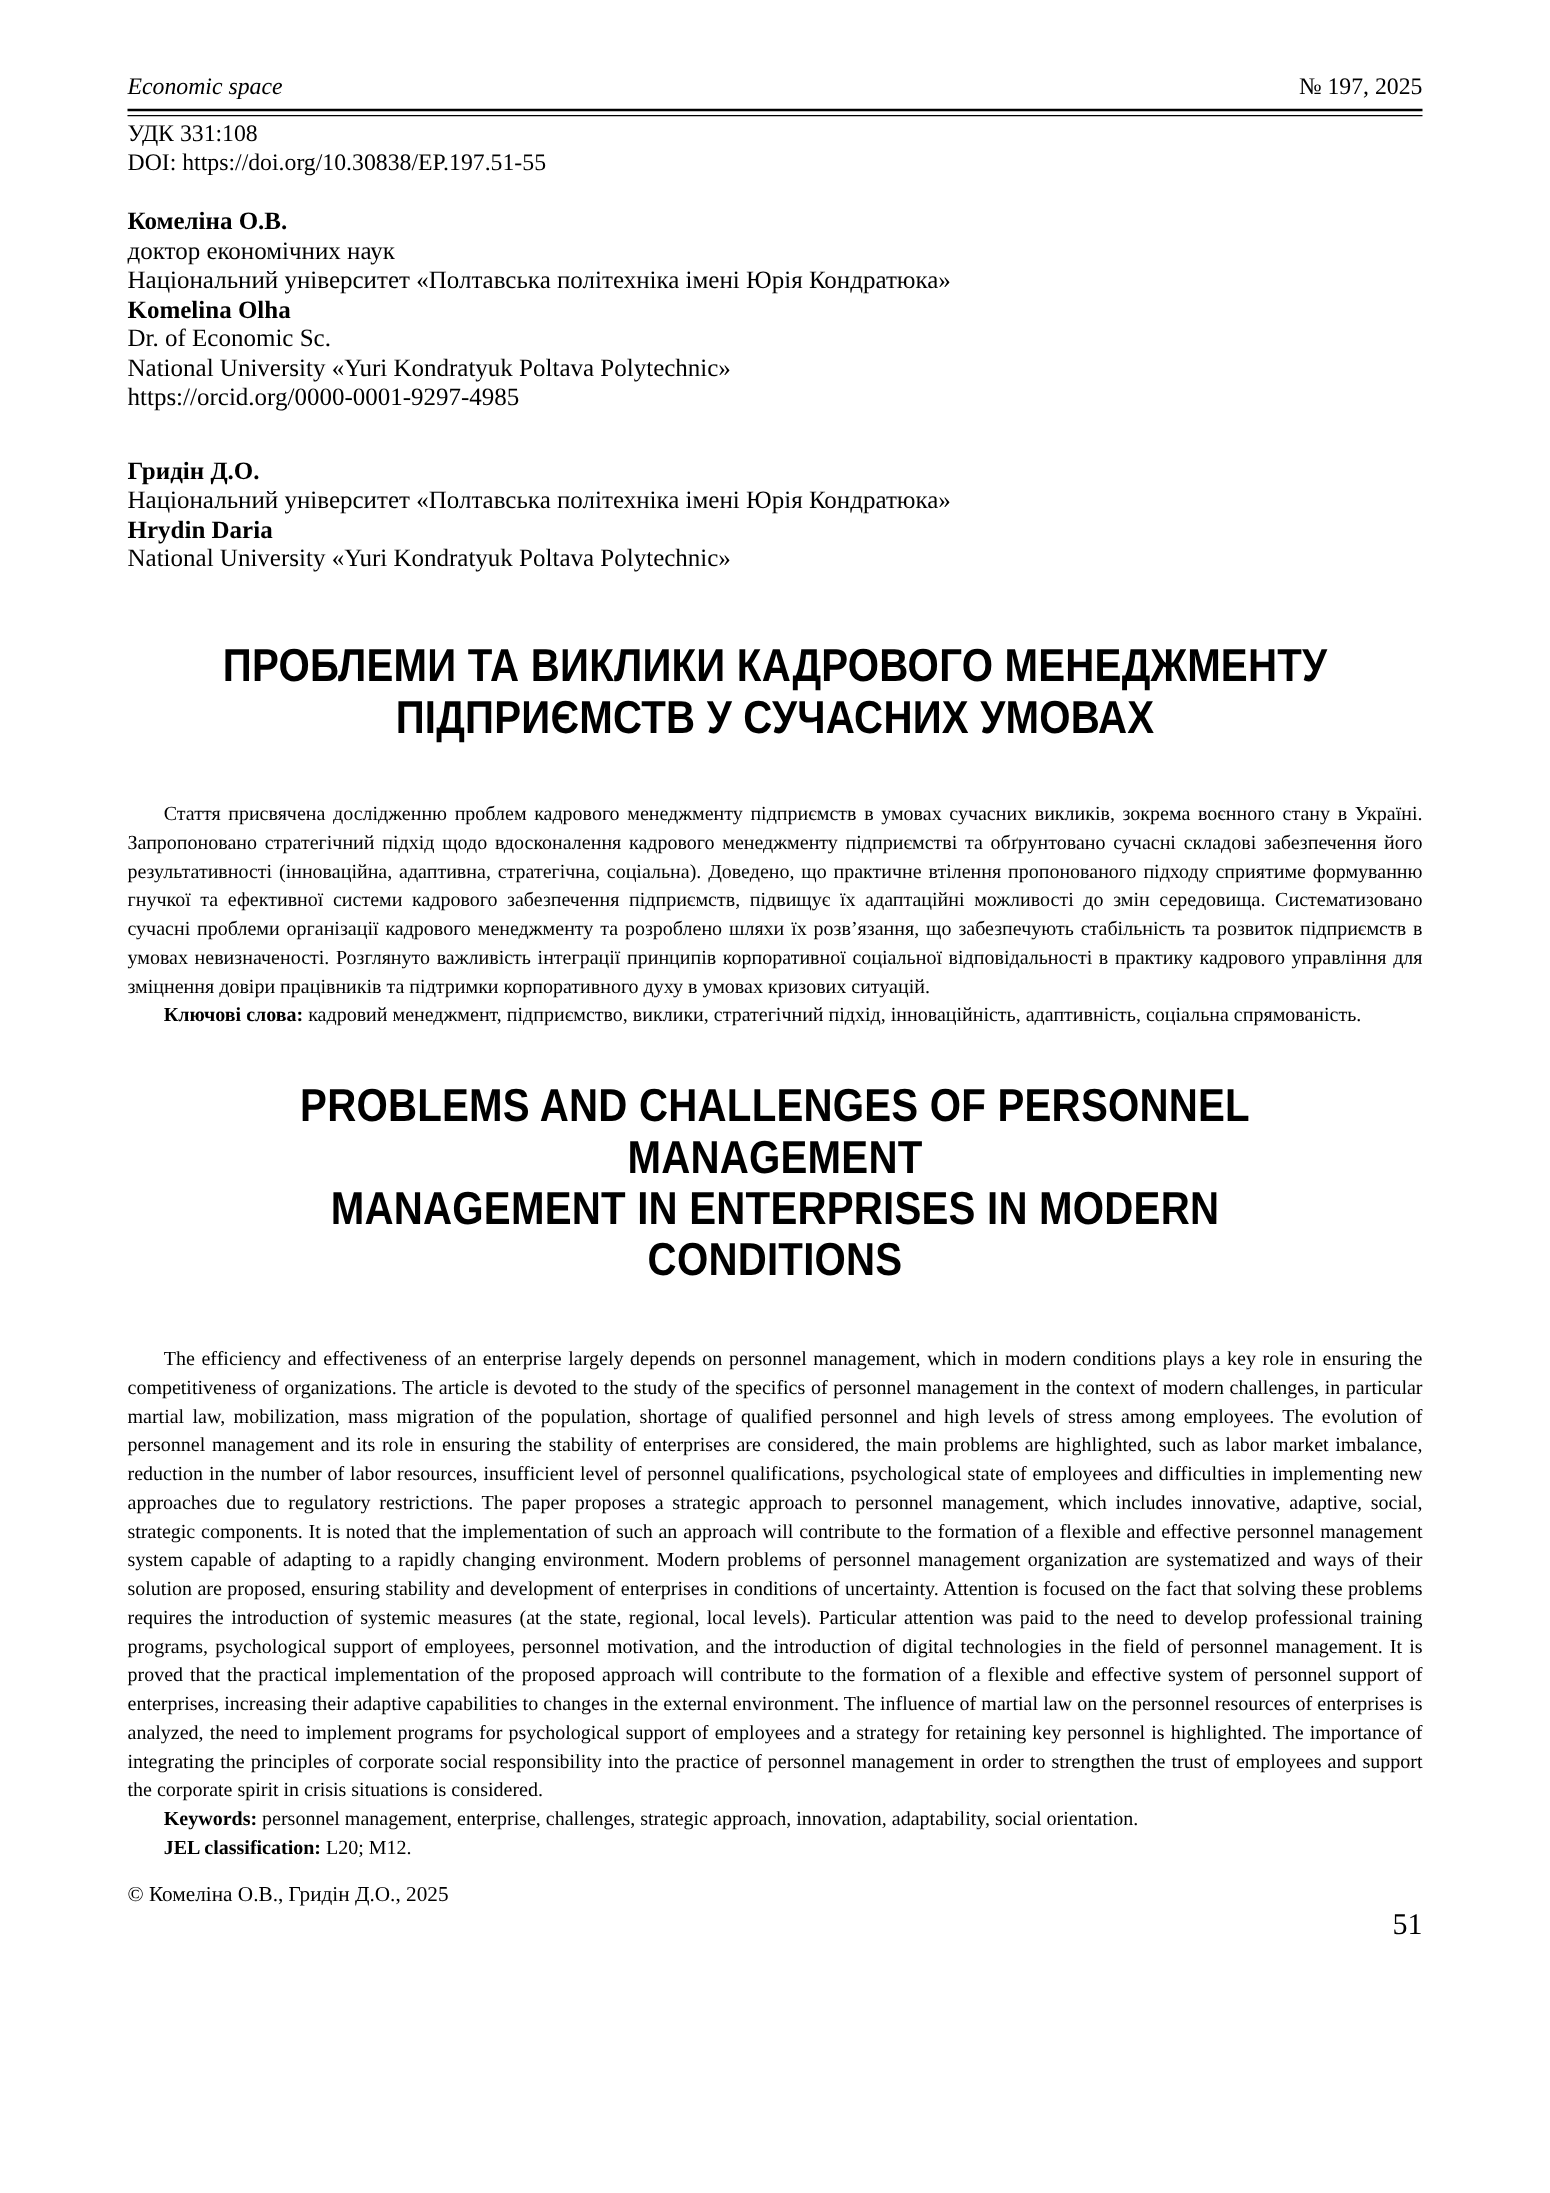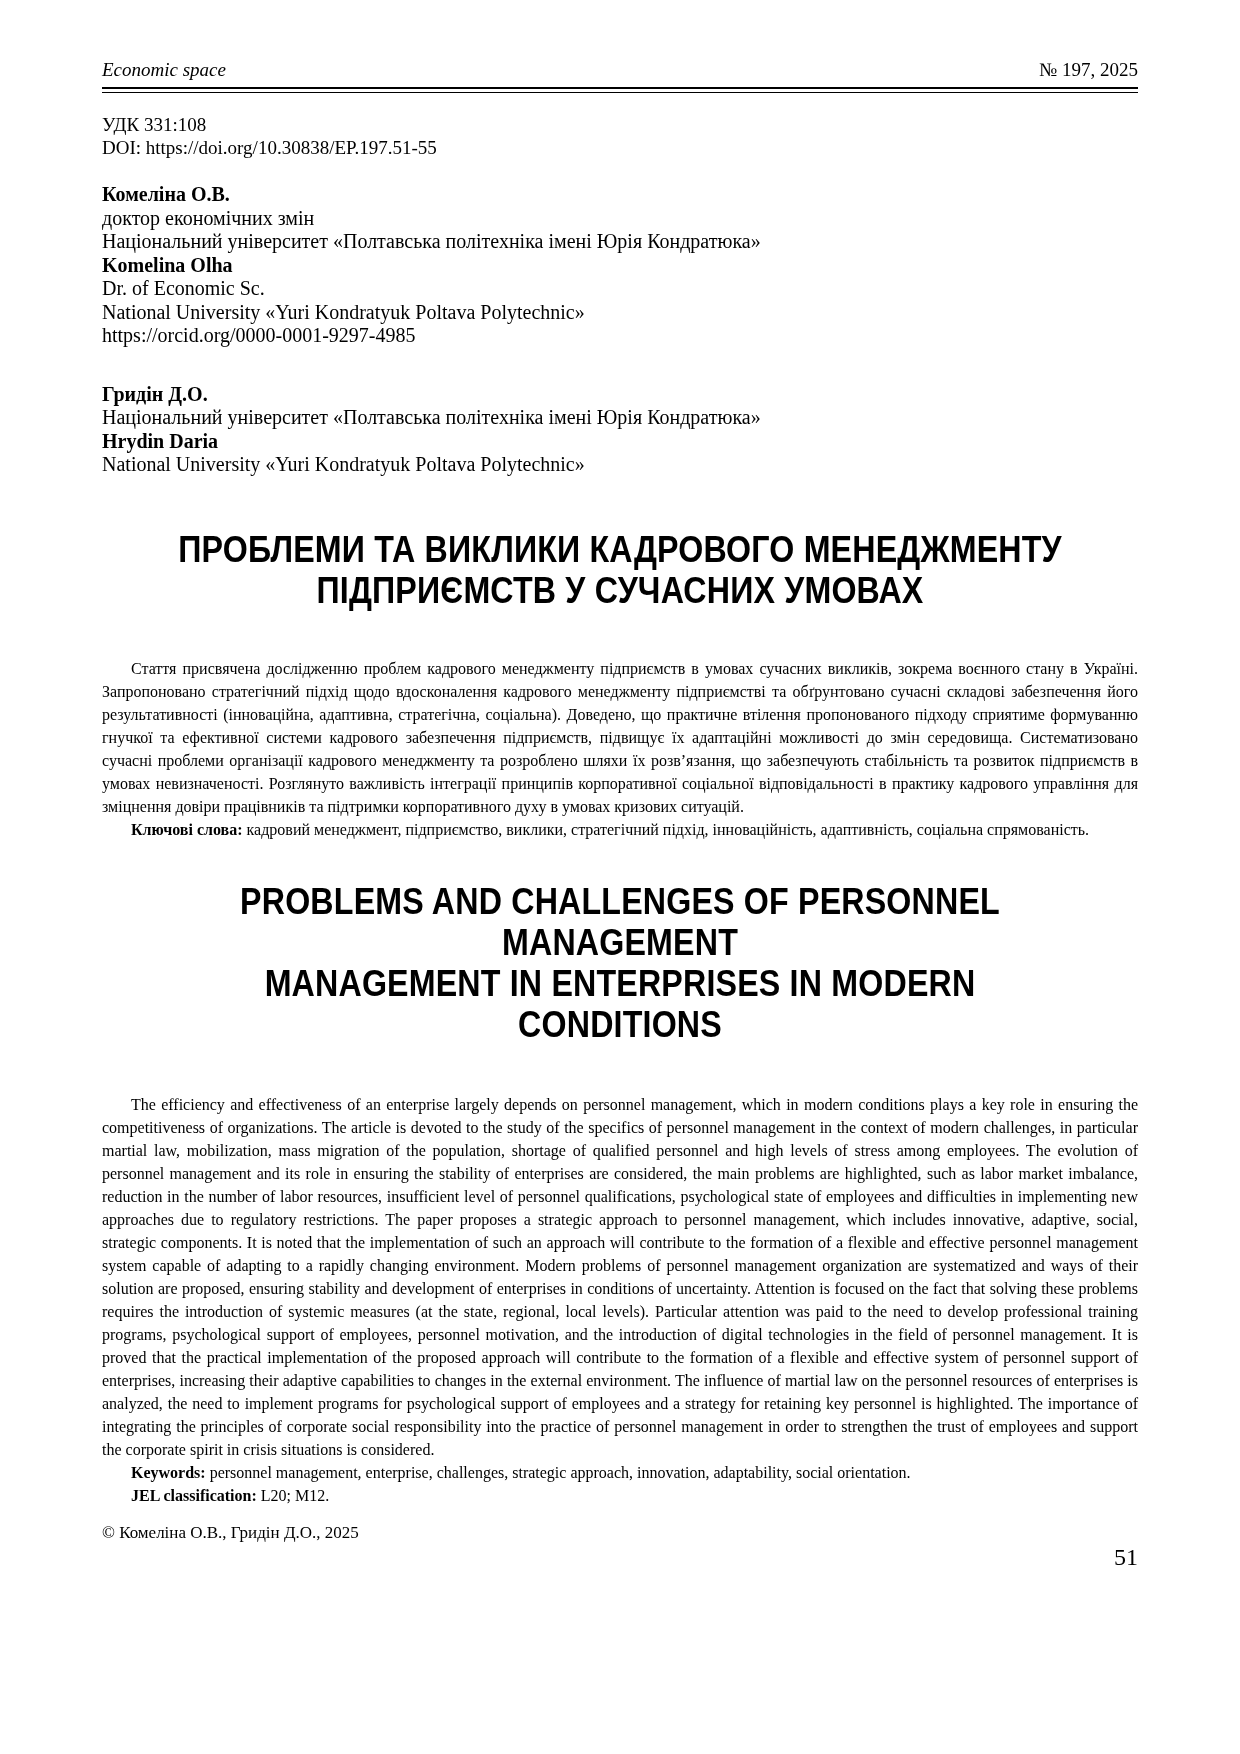--- a/index.html
+++ b/index.html
@@ -23,21 +23,21 @@
     line-height: 23px;
   }
   .journal-name { font-style: italic; }
   .header-rule {
     margin-top: 6px;
     height: 3px;
     border-top: 2px solid #000;
     border-bottom: 1px solid #000;
   }
   
-  .meta { margin-top: 20px; font-size: 19px; line-height: 23px; }
+  .meta { margin-top: 3px; font-size: 19px; line-height: 23px; }
   
   .authors { margin-top: 24px; }
   .author-block { text-align: left; font-size: 20px; line-height: 23.5px; }
   .author-block + .author-block { margin-top: 35px; }
   .bold { font-weight: bold; }
   
   .title {
     margin: 0;
     text-align: center;
     font-family: "Liberation Sans", sans-serif;
@@ -76,21 +76,21 @@
   <div class="header-rule"></div>
 
   <div class="meta">
     <div>УДК 331:108</div>
     <div>DOI: https://doi.org/10.30838/EP.197.51-55</div>
   </div>
 
   <div class="authors">
     <div class="author-block">
       <div class="bold">Комеліна О.В.</div>
-      <div>доктор економічних змін</div>
+      <div>доктор економічних наук</div>
       <div>Національний університет «Полтавська політехніка імені Юрія Кондратюка»</div>
       <div class="bold">Komelina Olha</div>
       <div>Dr. of Economic Sc.</div>
       <div>National University «Yuri Kondratyuk Poltava Polytechnic»</div>
       <div>https://orcid.org/0000-0001-9297-4985</div>
     </div>
     <div class="author-block">
       <div class="bold">Гридін Д.О.</div>
       <div>Національний університет «Полтавська політехніка імені Юрія Кондратюка»</div>
       <div class="bold">Hrydin Daria</div>

